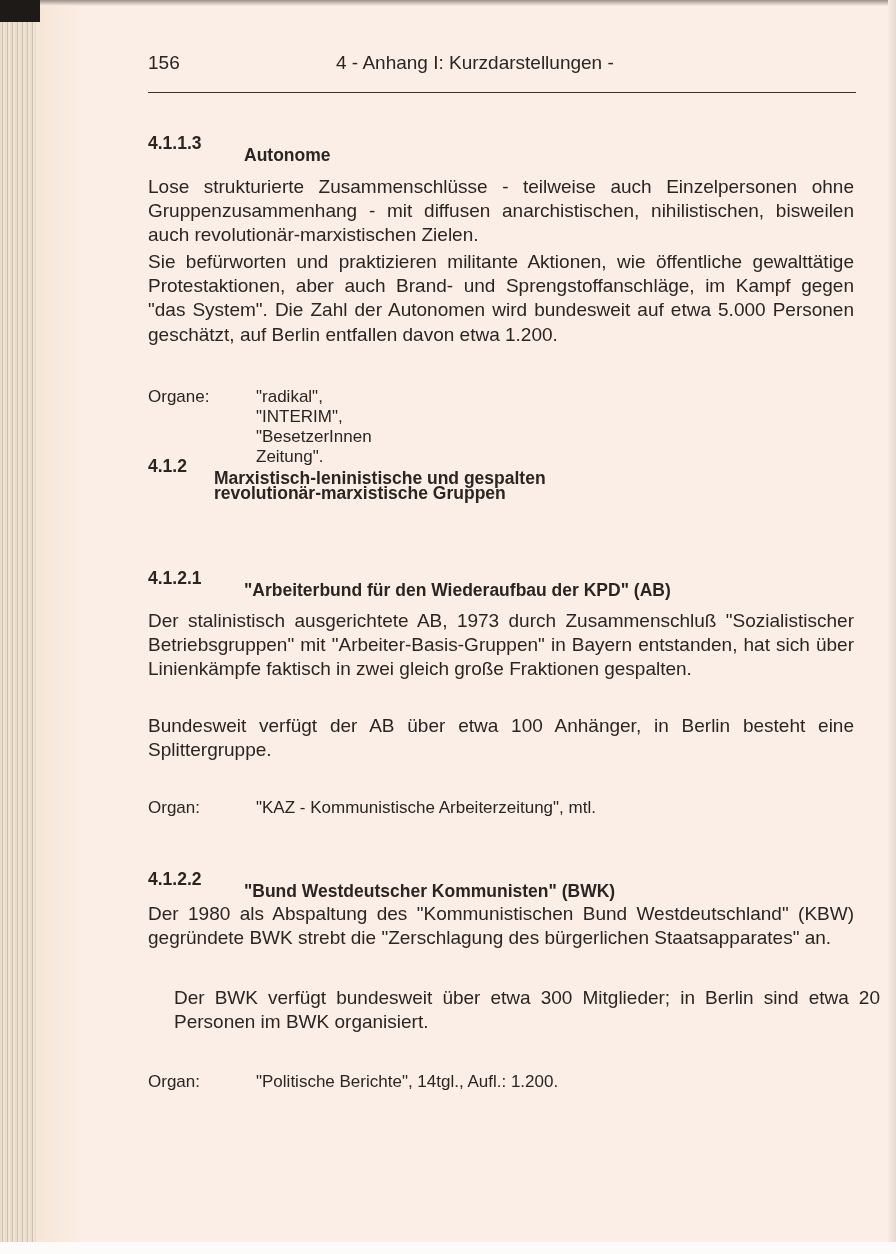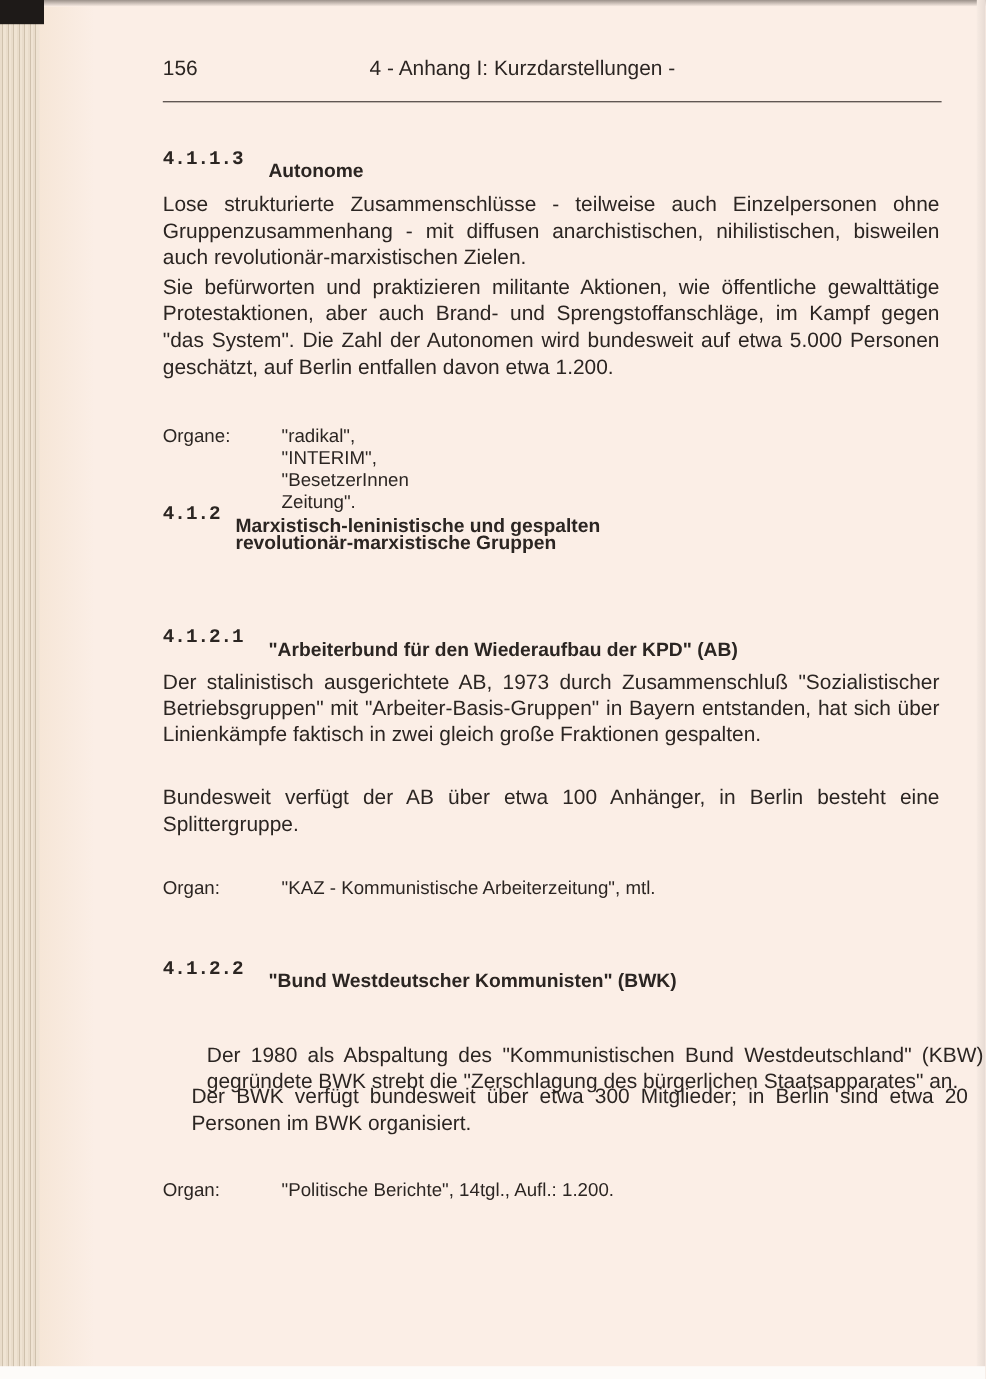--- a/index.html
+++ b/index.html
@@ -31,21 +31,21 @@
   .page-bottom {
     position: absolute; left: 0; bottom: 0; width: 896px; height: 12px; background: #fdfbf9;
   }
   .content { position: absolute; left: 148px; top: 0; width: 708px; }
   .running-head { position: absolute; top: 52px; left: 0; width: 708px; font-size: 19px; }
   .page-number { position: absolute; left: 0; top: 0; }
   .head-title { position: absolute; left: 188px; top: 0; }
   .rule { position: absolute; top: 92px; left: 0; width: 708px; height: 1px; background: #3a3230; }
 
   .h { position: absolute; left: 0; font-weight: bold; font-size: 17.5px; }
-  .h .num { display: inline-block; font-family: Liberation Mono, monospace; }
+  .h .num { display: inline-block; }
   .h .title { position: absolute; top: 12px; }
   p.para {
     position: absolute; left: 0; width: 706px; margin: 0;
     font-size: 19px; line-height: 24.2px; text-align: justify;
   }
   .organ { position: absolute; left: 0; font-size: 17px; }
   .organ .lbl { display: inline-block; }
   .organ .val { position: absolute; top: 0; }
 </style>
 </head>
@@ -91,19 +91,19 @@
   <p class="para" style="top:714px;">Bundesweit verfügt der AB über etwa 100 Anhänger, in Berlin besteht eine Splittergruppe.</p>
   <div class="organ" style="top:798px;">
     <span class="lbl">Organ:</span>
     <span class="val" style="left:108px; white-space:nowrap;">"KAZ - Kommunistische Arbeiterzeitung", mtl.</span>
   </div>
 
   <div class="h" style="top:869px;">
     <span class="num">4.1.2.2</span>
     <span class="title" style="left:96px; white-space:nowrap;">"Bund Westdeutscher Kommunisten" (BWK)</span>
   </div>
-  <p class="para" style="top:948px;margin-left:40px;">Der 1980 als Abspaltung des "Kommunistischen Bund Westdeutschland" (KBW) gegründete BWK strebt die "Zerschlagung des bürgerlichen Staatsapparates" an.</p>
+  <p class="para" style="top:902px;">Der 1980 als Abspaltung des "Kommunistischen Bund Westdeutschland" (KBW) gegründete BWK strebt die "Zerschlagung des bürgerlichen Staatsapparates" an.</p>
   <p class="para" style="top:986px;margin-left:26px;">Der BWK verfügt bundesweit über etwa 300 Mitglieder; in Berlin sind etwa 20 Personen im BWK organisiert.</p>
   <div class="organ" style="top:1072px;">
     <span class="lbl">Organ:</span>
     <span class="val" style="left:108px; white-space:nowrap;">"Politische Berichte", 14tgl., Aufl.: 1.200.</span>
   </div>
 </div>
 
 </body></html>

